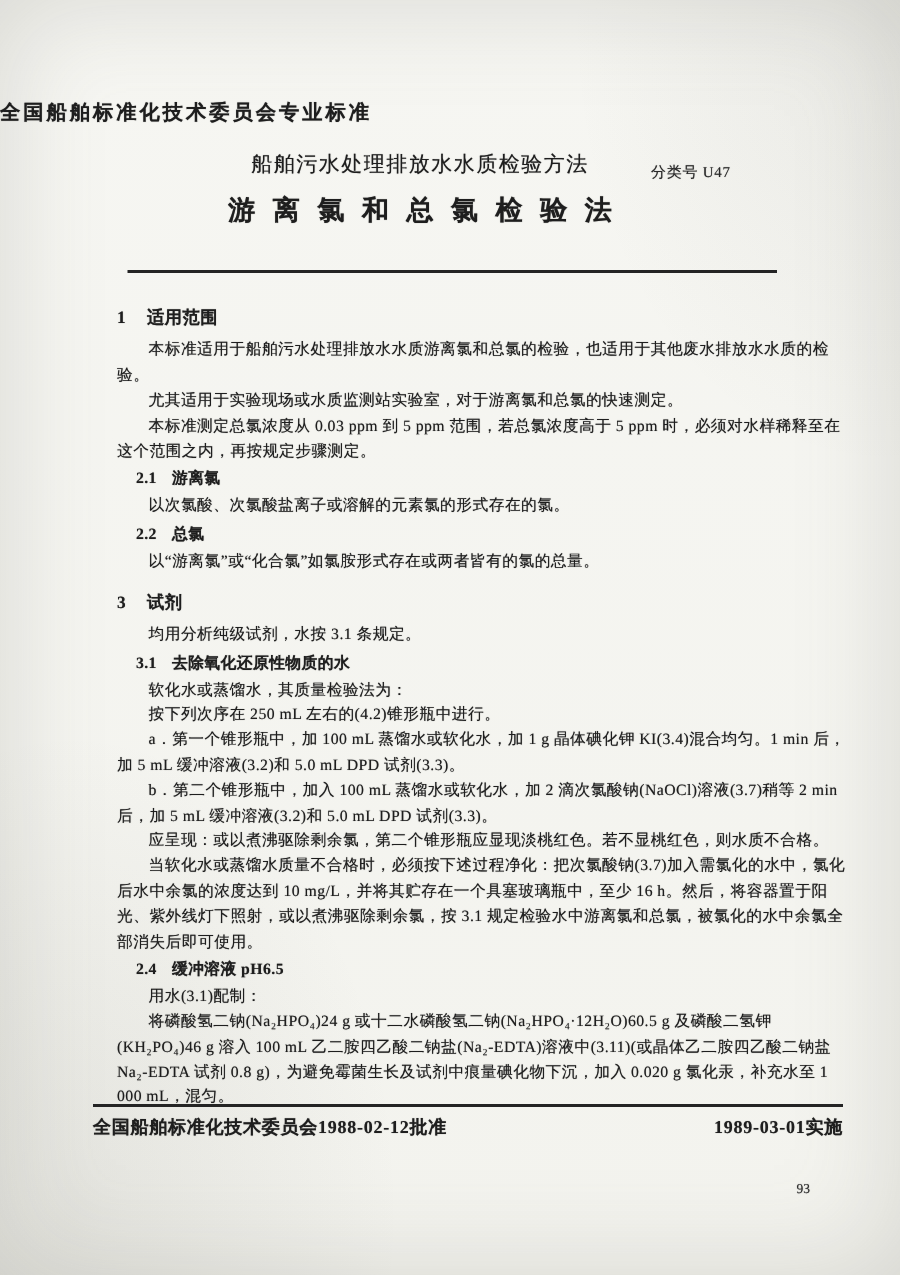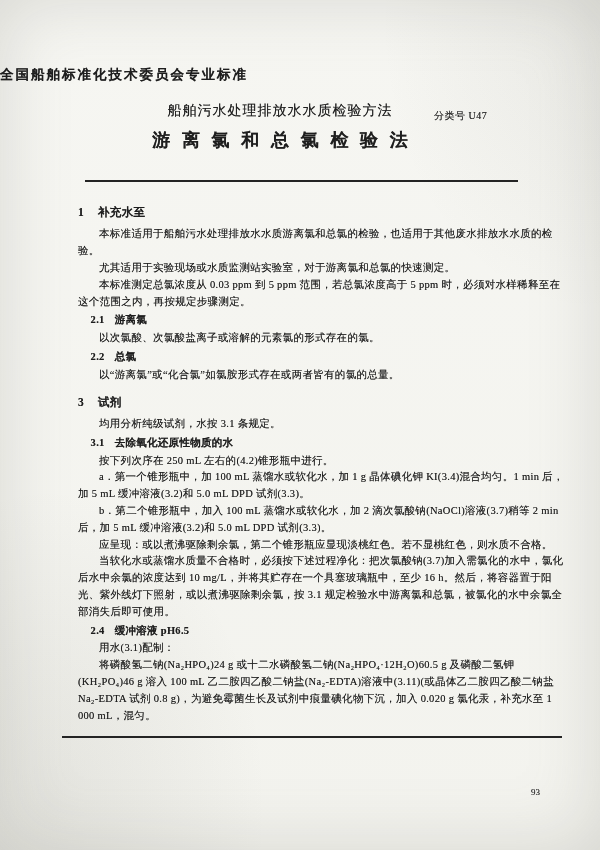--- a/index.html
+++ b/index.html
@@ -66,21 +66,21 @@
 
   <div class="stdno">
     <div>分类号 U47</div>
   </div>
 
   <div class="rule-top"></div>
 
   <div class="content">
 
     <div class="sec-h">
-      <span class="num">1</span><span>补充水至</span>
+      <span class="num">1</span><span>适用范围</span>
     </div>
     <p>本标准适用于船舶污水处理排放水水质游离氯和总氯的检验，也适用于其他废水排放水水质的检验。</p>
     <p>尤其适用于实验现场或水质监测站实验室，对于游离氯和总氯的快速测定。</p>
     <p>本标准测定总氯浓度从 0.03 ppm 到 5 ppm 范围，若总氯浓度高于 5 ppm 时，必须对水样稀释至在这个范围之内，再按规定步骤测定。</p>
 
     <div class="sub-h">
       <span class="num">2.1</span><span>游离氯</span>
     </div>
     <p>以次氯酸、次氯酸盐离子或溶解的元素氯的形式存在的氯。</p>
     <div class="sub-h">
@@ -88,31 +88,36 @@
     </div>
     <p>以“游离氯”或“化合氯”如氯胺形式存在或两者皆有的氯的总量。</p>
 
     <div class="sec-h">
       <span class="num">3</span><span>试剂</span>
     </div>
     <p>均用分析纯级试剂，水按 3.1 条规定。</p>
     <div class="sub-h">
       <span class="num">3.1</span><span>去除氧化还原性物质的水</span>
     </div>
+    <p>软化水或蒸馏水，其质量检验法为：</p>
     <p>按下列次序在 250 mL 左右的(4.2)锥形瓶中进行。</p>
     <p>a．第一个锥形瓶中，加 100 mL 蒸馏水或软化水，加 1 g 晶体碘化钾 KI(3.4)混合均匀。1 min 后，加 5 mL 缓冲溶液(3.2)和 5.0 mL DPD 试剂(3.3)。</p>
     <p>b．第二个锥形瓶中，加入 100 mL 蒸馏水或软化水，加 2 滴次氯酸钠(NaOCl)溶液(3.7)稍等 2 min 后，加 5 mL 缓冲溶液(3.2)和 5.0 mL DPD 试剂(3.3)。</p>
     <p>应呈现：或以煮沸驱除剩余氯，第二个锥形瓶应显现淡桃红色。若不显桃红色，则水质不合格。</p>
     <p>当软化水或蒸馏水质量不合格时，必须按下述过程净化：把次氯酸钠(3.7)加入需氯化的水中，氯化后水中余氯的浓度达到 10 mg/L，并将其贮存在一个具塞玻璃瓶中，至少 16 h。然后，将容器置于阳光、紫外线灯下照射，或以煮沸驱除剩余氯，按 3.1 规定检验水中游离氯和总氯，被氯化的水中余氯全部消失后即可使用。</p>
     <div class="sub-h">
       <span class="num">2.4</span><span>缓冲溶液 pH6.5</span>
     </div>
     <p>用水(3.1)配制：</p>
     <p>将磷酸氢二钠(Na₂HPO₄)24 g 或十二水磷酸氢二钠(Na₂HPO₄·12H₂O)60.5 g 及磷酸二氢钾(KH₂PO₄)46 g 溶入 100 mL 乙二胺四乙酸二钠盐(Na₂-EDTA)溶液中(3.11)(或晶体乙二胺四乙酸二钠盐 Na₂-EDTA 试剂 0.8 g)，为避免霉菌生长及试剂中痕量碘化物下沉，加入 0.020 g 氯化汞，补充水至 1 000 mL，混匀。</p>
 
   </div>
 
   <div class="rule-bottom"></div>
 
+  <div class="footer">
+    <span>全国船舶标准化技术委员会1988-02-12批准</span>
+    <span>1989-03-01实施</span>
+  </div>
 
   <div class="pageno">93</div>
 
 </div>
 
 </body></html>

